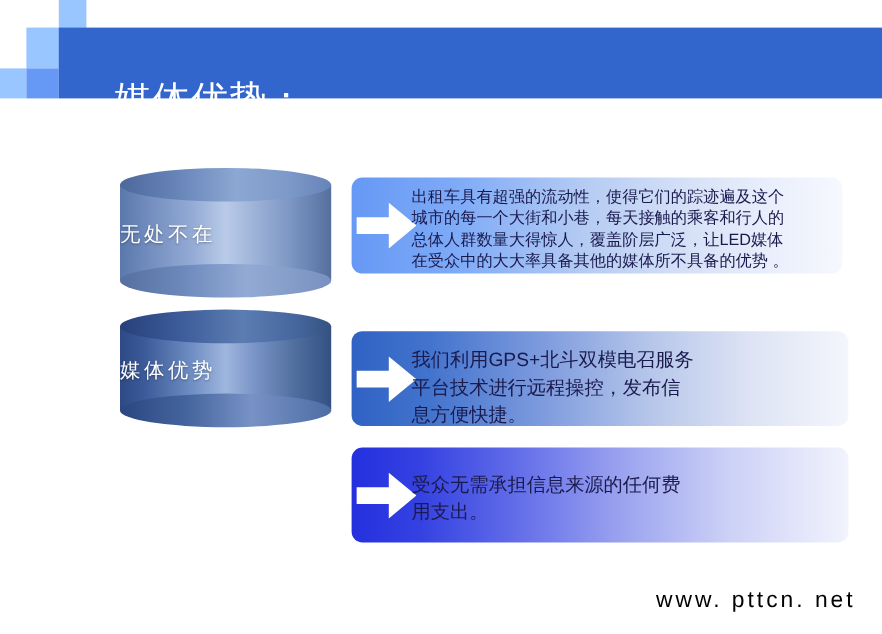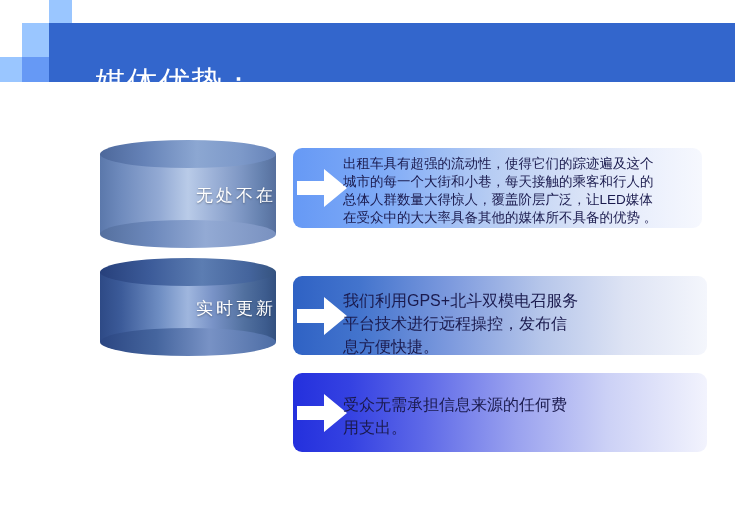--- a/index.html
+++ b/index.html
@@ -119,21 +119,21 @@
   }
   .c3 .cyl-bottom {
     background: linear-gradient(to right,
       #22259e 0%, #353cc5 32%, #656ce6 62%, #343bc0 100%);
   }
 
   .cyl-label {
     position: absolute;
     left: 0;
     right: 0;
-    text-align: right;
+    text-align: left;
     color: #ffffff;
     font-size: 17px;
     letter-spacing: 3px;
     text-shadow: 0 1px 2px rgba(0,0,0,0.35);
     white-space: nowrap;
   }
 
   
   .banner {
     position: absolute;
@@ -227,21 +227,21 @@
 总体人群数量大得惊人，覆盖阶层广泛，让LED媒体
 在受众中的大大率具备其他的媒体所不具备的优势 。</div>
     </div>
   </div>
 
   <div class="row row-2">
     <div class="cylinder c2" style="top:0px; height:98px;">
       <div class="cyl-body"></div>
       <div class="cyl-bottom"></div>
       <div class="cyl-top"></div>
-      <div class="cyl-label" style="top:39px;">实时更新</div>
+      <div class="cyl-label" style="top:39px;">媒体优势</div>
     </div>
     <div class="banner b2">
       <div class="arrow">
         <svg width="50" height="44" viewBox="0 0 50 44">
           <polygon points="0,15 27,15 27,3 50,22 27,41 27,29 0,29" fill="#ffffff"></polygon>
         </svg>
       </div>
       <div class="banner-text">我们利用GPS+北斗双模电召服务
 平台技术进行远程操控，发布信
 息方便快捷。</div>
@@ -253,14 +253,15 @@
       <div class="arrow">
         <svg width="50" height="44" viewBox="0 0 50 44">
           <polygon points="0,15 27,15 27,3 50,22 27,41 27,29 0,29" fill="#ffffff"></polygon>
         </svg>
       </div>
       <div class="banner-text">受众无需承担信息来源的任何费
 用支出。</div>
     </div>
   </div>
 
+  <div class="footer-url">www. pttcn. net</div>
 
 </div>
 
 </body></html>

